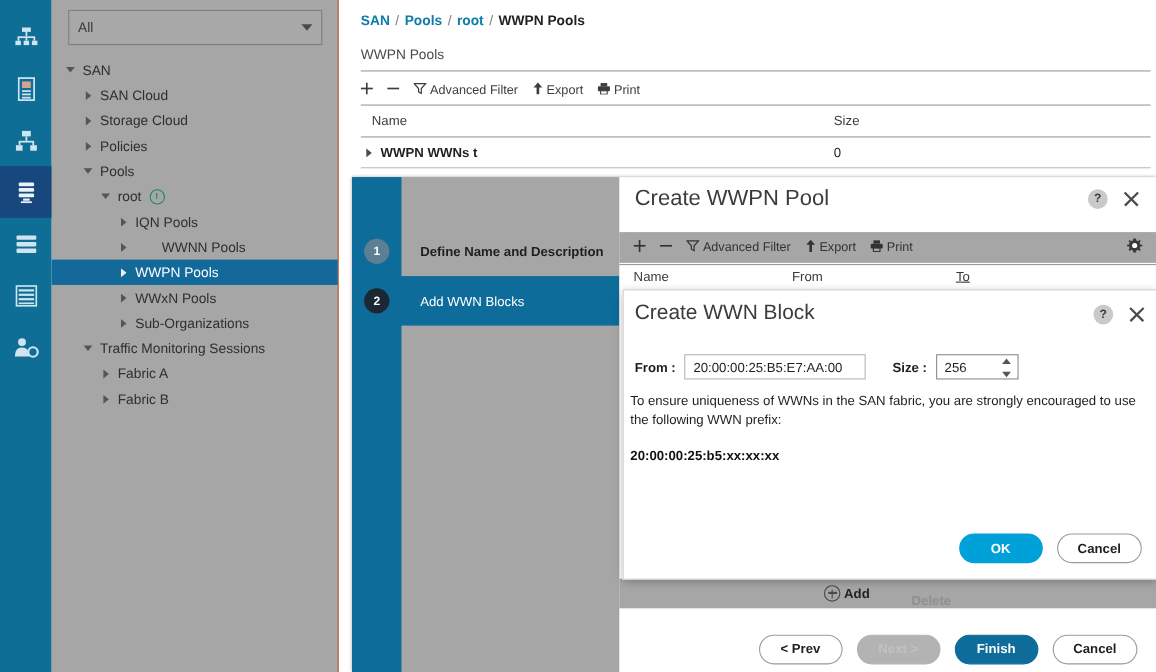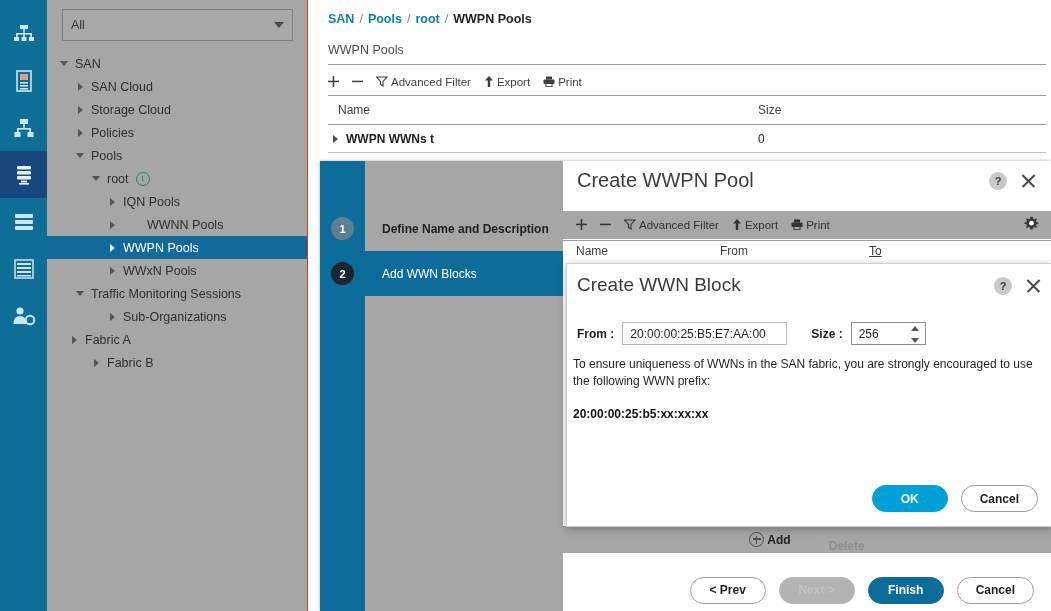--- a/index.html
+++ b/index.html
@@ -513,33 +513,33 @@
           <span class="caret-r"></span>
         </span>
         <span class="tree-label">WWPN Pools</span>
       </div>
       <div class="tree-row" style="padding-left: 58px;">
         <span class="tw">
           <span class="caret-r"></span>
         </span>
         <span class="tree-label">WWxN Pools</span>
       </div>
+      <div class="tree-row" style="padding-left: 58px;">
+        <span class="tw">
+          <span class="caret-r"></span>
+        </span>
+        <span class="tree-label">Sub-Organizations</span>
+      </div>
       <div class="tree-row" style="padding-left: 26px;">
         <span class="tw">
           <span class="caret-d"></span>
         </span>
         <span class="tree-label">Traffic Monitoring Sessions</span>
       </div>
-      <div class="tree-row" style="padding-left: 58px;">
-        <span class="tw">
-          <span class="caret-r"></span>
-        </span>
-        <span class="tree-label">Sub-Organizations</span>
-      </div>
-      <div class="tree-row" style="padding-left: 20px;">
+      <div class="tree-row" style="padding-left: 42px;">
         <span class="tw">
           <span class="caret-r"></span>
         </span>
         <span class="tree-label">Fabric A</span>
       </div>
       <div class="tree-row" style="padding-left: 42px;">
         <span class="tw">
           <span class="caret-r"></span>
         </span>
         <span class="tree-label">Fabric B</span>

